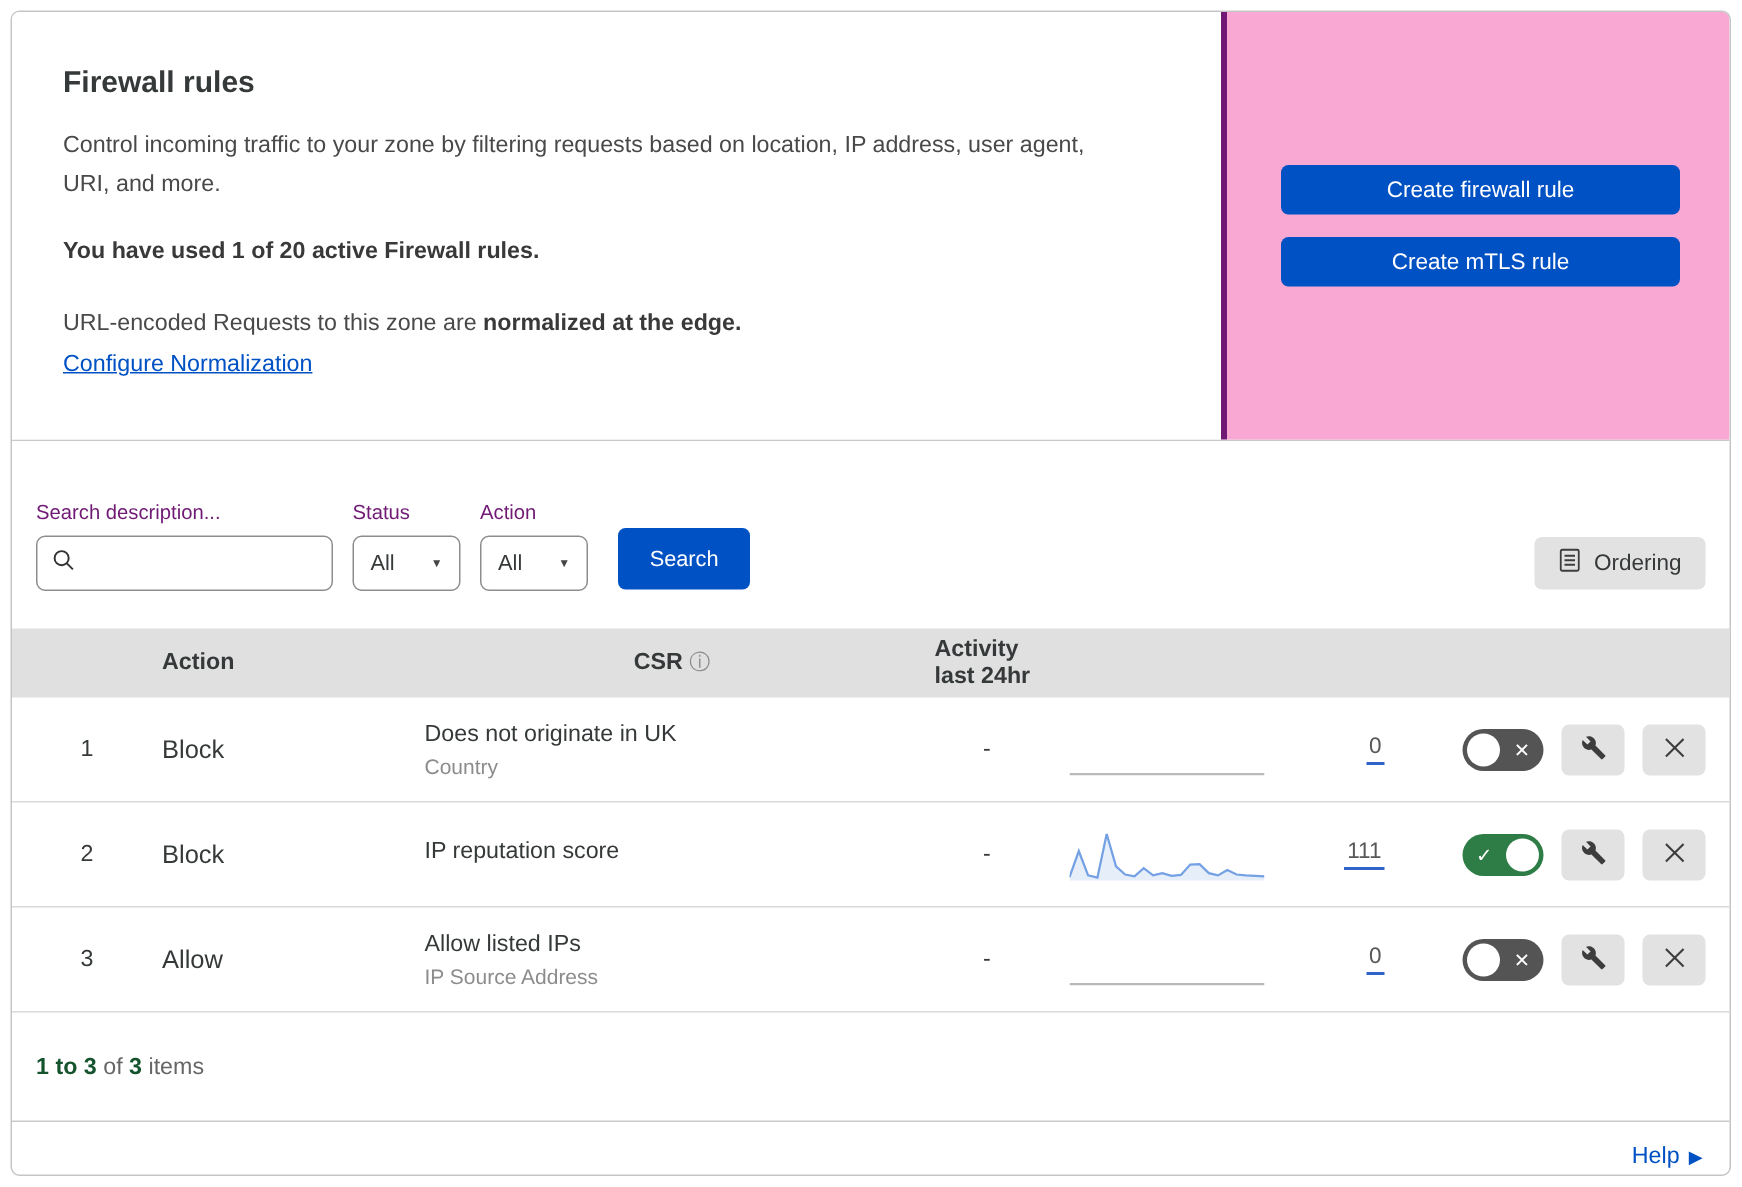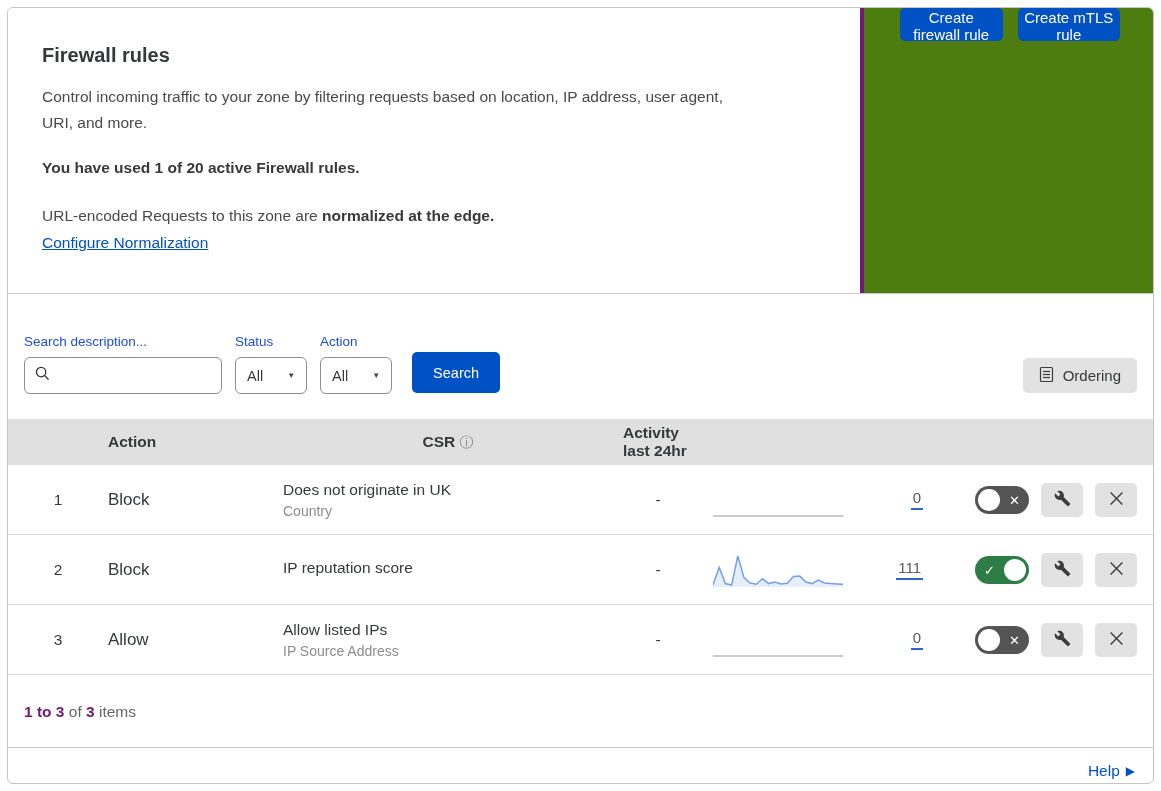--- a/index.html
+++ b/index.html
@@ -25,34 +25,34 @@
   .top-section { display:flex; height:286px; border-bottom:1px solid #c9c9c9; flex:0 0 auto; }
   .intro { flex:1; padding:36px 34px; background:#fff; border-right:4px solid #701a75; }
   .page-title { font-size:20px; font-weight:600; margin:0 0 17px; color:#36393a; }
   .page-desc { font-size:15.5px; color:#494949; line-height:1.65; max-width:715px; margin:0 0 24px; }
   .usage-note { font-size:15.5px; font-weight:700; color:#393939; margin:0 0 30px; }
   .norm-line { font-size:15.5px; color:#494949; margin:0 0 9px; }
   .norm-line b { color:#393939; }
   .text-link { color:#0051c3; text-decoration:underline; font-size:15.5px; cursor:pointer; }
 
   .actions-panel {
-    width:289px; background:#4d7c0f;
-    display:flex; justify-content:center;
+    width:335px; background:#f9a8d4;
+    display:flex; flex-direction:column; justify-content:center;
     padding:0 33px 0 36px; gap:15px;
   }
   .btn-primary {
     display:block; width:100%; height:33px;
     background:#0051c3; color:#fff;
     border:none; border-radius:5px;
     font-family:inherit; font-size:15px; cursor:pointer;
   }
 
   
   .filter-section { display:flex; align-items:flex-end; gap:13px; padding:24px 16px 25px 16px; flex:0 0 auto; }
-  .field-label { display:block; font-size:13.5px; color:#1d4ed8; margin-bottom:8px; }
+  .field-label { display:block; font-size:13.5px; color:#701a75; margin-bottom:8px; }
   .search-box {
     width:198px; height:37px; border:1px solid #8d8d8d; border-radius:6px;
     display:flex; align-items:center; gap:7px; padding:0 10px; background:#fff;
   }
   .search-box input { border:none; outline:none; flex:1; min-width:0; font-family:inherit; font-size:14px; background:transparent; }
   .select-box {
     height:37px; border:1px solid #8d8d8d; border-radius:6px; background:#fff;
     display:flex; align-items:center; gap:24px; padding:0 11px;
     font-size:14.5px; color:#36393a; cursor:pointer;
   }
@@ -103,21 +103,21 @@
   .toggle.off .sym-cross { display:block; }
 
   .icon-btn {
     width:42px; height:34px; border:none; border-radius:5px;
     background:#e2e2e2; cursor:pointer;
     display:flex; align-items:center; justify-content:center; color:#3d3d3d;
   }
 
   
   .summary-bar { padding:28px 16px 26px; font-size:15.5px; color:#666; flex:0 0 auto; }
-  .summary-bar b { color:#701a75; }
+  .summary-bar b { color:#14532d; }
   .help-bar {
     margin-top:auto;
     border-top:1px solid #c9c9c9; height:47px; flex:0 0 auto;
     display:flex; align-items:center; justify-content:flex-end; padding-right:18px; gap:6px;text-align:right;
   }
   .help-link { color:#0051c3; font-size:15.5px; cursor:pointer; text-decoration:none; display:flex; align-items:center; gap:6px; }
   .help-arrow { font-size:12px; }
 </style>
 </head>
 <body>

